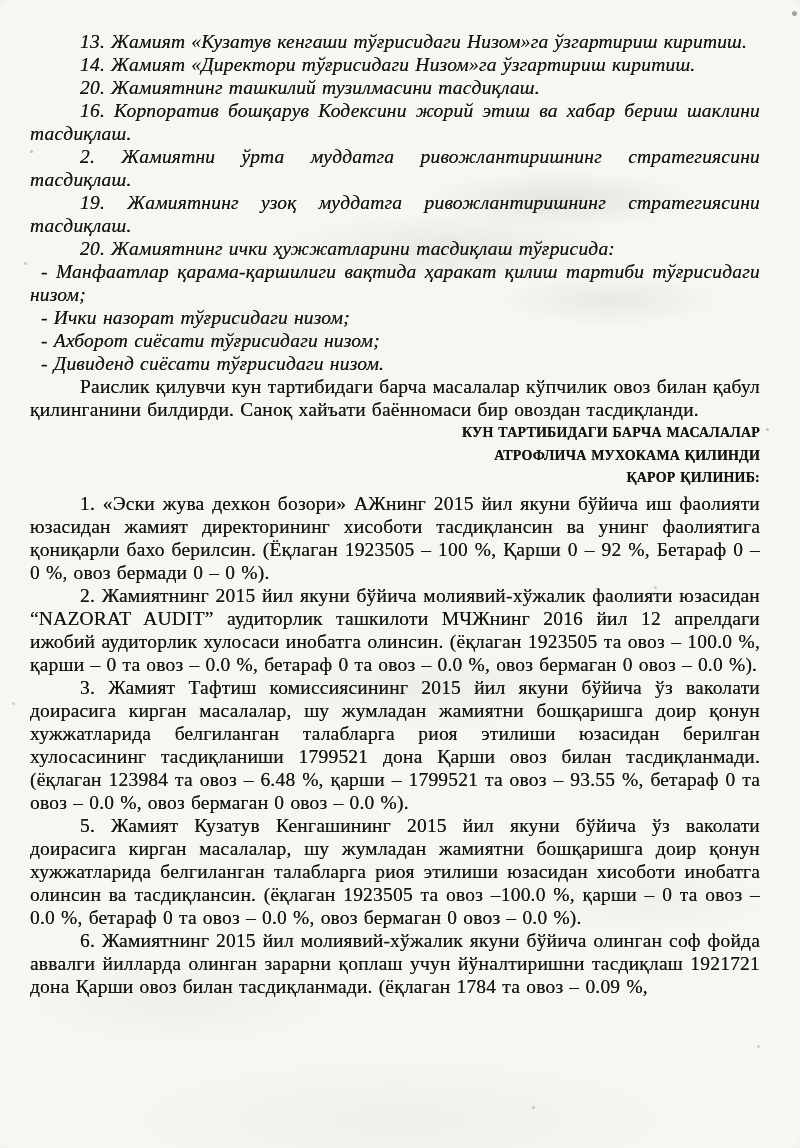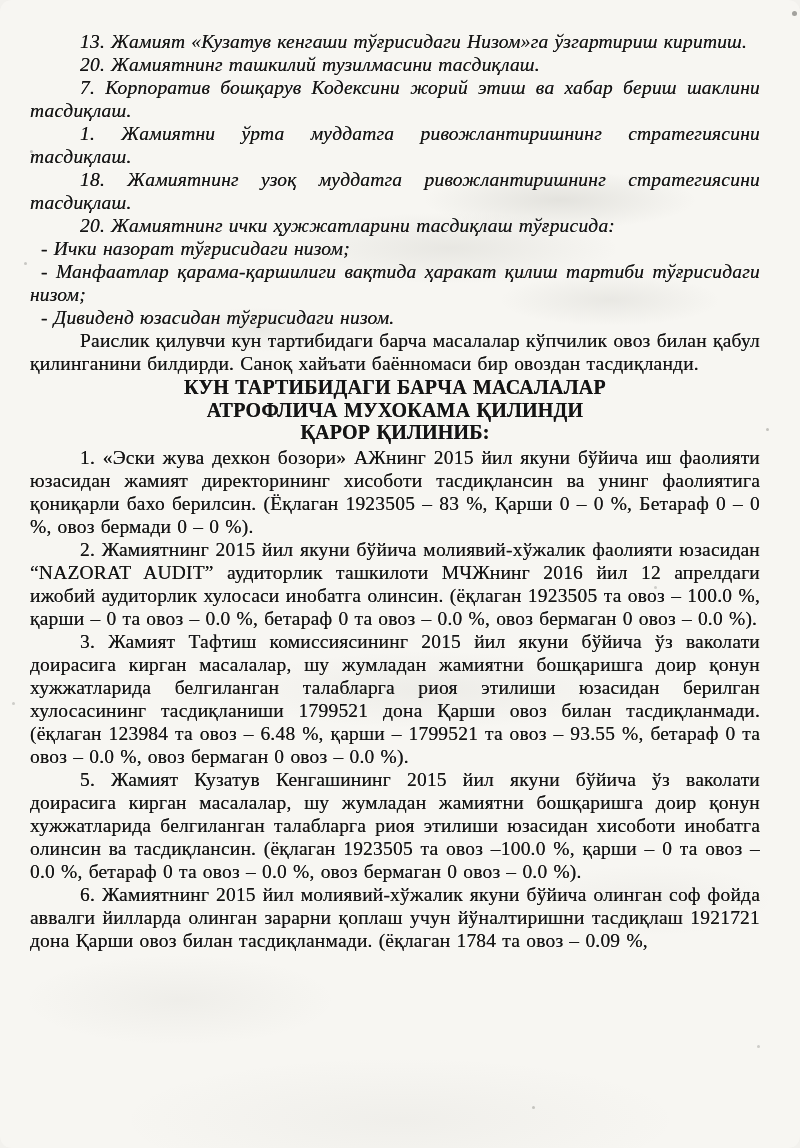--- a/index.html
+++ b/index.html
@@ -52,54 +52,56 @@
   }
   p {
     margin: 0;
     text-align: justify;
     text-shadow: 0 0 0.4px rgba(10,10,10,0.75);
   }
   .num  { text-indent: 50px; }
   .dash { text-indent: 11px; }
   .agenda p { font-style: italic; }
   .heading {
-    text-align: center;
+    text-align: right;
     font-weight: 700;
-    font-size: 20px;
+    font-size: 14px;
     line-height: 22.5px;
     padding: 1px 0 2px 0;
     text-shadow: 0 0 0.6px rgba(10,10,10,0.8);
   }
 </style>
 </head>
 <body>
 
 <div class="page">
 
   <section class="agenda">
     <p class="num">13. Жамият «Кузатув кенгаши тўғрисидаги Низом»га ўзгартириш киритиш.</p>
+    <p class="num">14. Жамият «Директори тўғрисидаги Низом»га ўзгартириш киритиш.</p>
     <p class="num">20. Жамиятнинг ташкилий тузилмасини тасдиқлаш.</p>
-    <p class="num">7. Корпоратив бошқарув Кодексини жорий этиш ва хабар бериш шаклини тасдиқлаш.</p>
-    <p class="num">1. Жамиятни ўрта муддатга ривожлантиришнинг стратегиясини тасдиқлаш.</p>
-    <p class="num">18. Жамиятнинг узоқ муддатга ривожлантиришнинг стратегиясини тасдиқлаш.</p>
+    <p class="num">16. Корпоратив бошқарув Кодексини жорий этиш ва хабар бериш шаклини тасдиқлаш.</p>
+    <p class="num">2. Жамиятни ўрта муддатга ривожлантиришнинг стратегиясини тасдиқлаш.</p>
+    <p class="num">19. Жамиятнинг узоқ муддатга ривожлантиришнинг стратегиясини тасдиқлаш.</p>
     <p class="num">20. Жамиятнинг ички ҳужжатларини тасдиқлаш тўғрисида:</p>
+    <p class="dash">- Манфаатлар қарама-қаршилиги вақтида ҳаракат қилиш тартиби тўғрисидаги низом;</p>
     <p class="dash">- Ички назорат тўғрисидаги низом;</p>
-    <p class="dash">- Манфаатлар қарама-қаршилиги вақтида ҳаракат қилиш тартиби тўғрисидаги низом;</p>
-    <p class="dash">- Дивиденд юзасидан тўғрисидаги низом.</p>
+    <p class="dash">- Ахборот сиёсати тўғрисидаги низом;</p>
+    <p class="dash">- Дивиденд сиёсати тўғрисидаги низом.</p>
   </section>
 
   <p class="num">Раислик қилувчи кун тартибидаги барча масалалар кўпчилик овоз билан қабул қилинганини билдирди. Саноқ хайъати баённомаси бир овоздан тасдиқланди.</p>
 
   <div class="heading">
     <div>КУН ТАРТИБИДАГИ БАРЧА МАСАЛАЛАР</div>
     <div>АТРОФЛИЧА МУХОКАМА ҚИЛИНДИ</div>
     <div>ҚАРОР ҚИЛИНИБ:</div>
   </div>
 
   <section>
-    <p class="num">1. «Эски жува дехкон бозори» АЖнинг 2015 йил якуни бўйича иш фаолияти юзасидан жамият директорининг хисоботи тасдиқлансин ва унинг фаолиятига қониқарли бахо берилсин. (Ёқлаган 1923505 – 83 %, Қарши 0 – 0 %, Бетараф 0 – 0 %, овоз бермади 0 – 0 %).</p>
+    <p class="num">1. «Эски жува дехкон бозори» АЖнинг 2015 йил якуни бўйича иш фаолияти юзасидан жамият директорининг хисоботи тасдиқлансин ва унинг фаолиятига қониқарли бахо берилсин. (Ёқлаган 1923505 – 100 %, Қарши 0 – 92 %, Бетараф 0 – 0 %, овоз бермади 0 – 0 %).</p>
     <p class="num">2. Жамиятнинг 2015 йил якуни бўйича молиявий-хўжалик фаолияти юзасидан “NAZORAT AUDIT” аудиторлик ташкилоти МЧЖнинг 2016 йил 12 апрелдаги ижобий аудиторлик хулосаси инобатга олинсин. (ёқлаган 1923505 та овоз – 100.0 %, қарши – 0 та овоз – 0.0 %, бетараф 0 та овоз – 0.0 %, овоз бермаган 0 овоз – 0.0 %).</p>
     <p class="num">3. Жамият Тафтиш комиссиясининг 2015 йил якуни бўйича ўз ваколати доирасига кирган масалалар, шу жумладан жамиятни бошқаришга доир қонун хужжатларида белгиланган талабларга риоя этилиши юзасидан берилган хулосасининг тасдиқланиши 1799521 дона Қарши овоз билан тасдиқланмади. (ёқлаган 123984 та овоз – 6.48 %, қарши – 1799521 та овоз – 93.55 %, бетараф 0 та овоз – 0.0 %, овоз бермаган 0 овоз – 0.0 %).</p>
     <p class="num">5. Жамият Кузатув Кенгашининг 2015 йил якуни бўйича ўз ваколати доирасига кирган масалалар, шу жумладан жамиятни бошқаришга доир қонун хужжатларида белгиланган талабларга риоя этилиши юзасидан хисоботи инобатга олинсин ва тасдиқлансин. (ёқлаган 1923505 та овоз –100.0 %, қарши – 0 та овоз – 0.0 %, бетараф 0 та овоз – 0.0 %, овоз бермаган 0 овоз – 0.0 %).</p>
     <p class="num">6. Жамиятнинг 2015 йил молиявий-хўжалик якуни бўйича олинган соф фойда аввалги йилларда олинган зарарни қоплаш учун йўналтиришни тасдиқлаш 1921721 дона Қарши овоз билан тасдиқланмади. (ёқлаган 1784 та овоз – 0.09 %,</p>
   </section>
 
 </div>
 
 </body></html>

